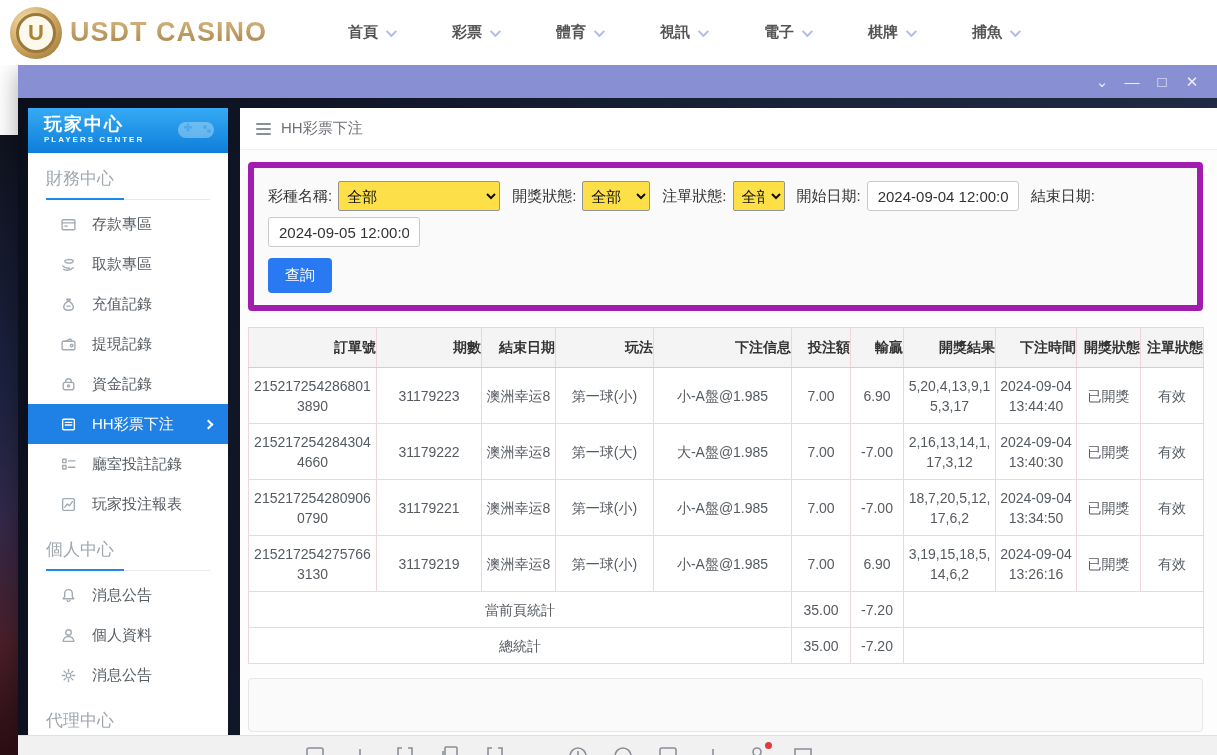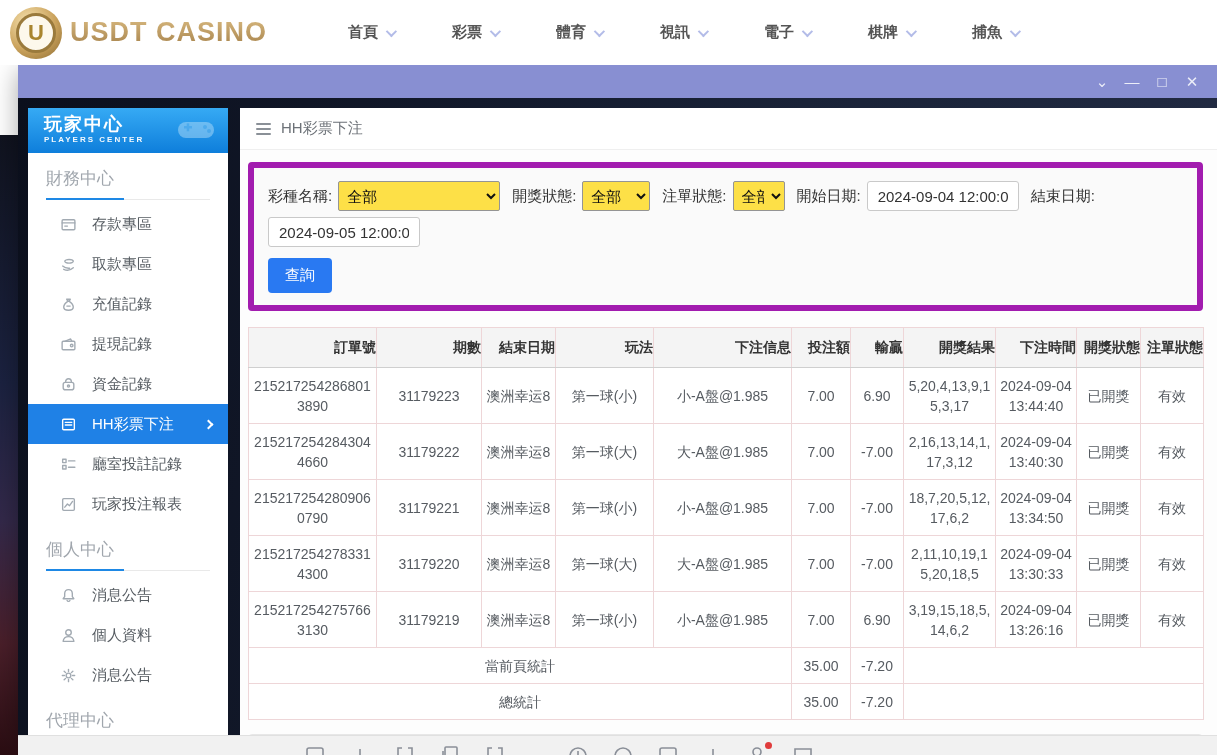--- a/index.html
+++ b/index.html
@@ -353,33 +353,20 @@
               <td>第一球(小)</td>
               <td>小-A盤@1.985</td>
               <td>7.00</td>
               <td>-7.00</td>
               <td>18,7,20,5,12,17,6,2</td>
               <td>2024-09-04 13:34:50</td>
               <td>已開獎</td>
               <td>有效</td>
             </tr>
             <tr>
-              <td>2152172542783314300</td>
-              <td>31179220</td>
-              <td>澳洲幸运8</td>
-              <td>第一球(大)</td>
-              <td>大-A盤@1.985</td>
-              <td>7.00</td>
-              <td>-7.00</td>
-              <td>2,11,10,19,15,20,18,5</td>
-              <td>2024-09-04 13:30:33</td>
-              <td>已開獎</td>
-              <td>有效</td>
-            </tr>
-            <tr>
               <td>2152172542757663130</td>
               <td>31179219</td>
               <td>澳洲幸运8</td>
               <td>第一球(小)</td>
               <td>小-A盤@1.985</td>
               <td>7.00</td>
               <td>6.90</td>
               <td>3,19,15,18,5,14,6,2</td>
               <td>2024-09-04 13:26:16</td>
               <td>已開獎</td>

